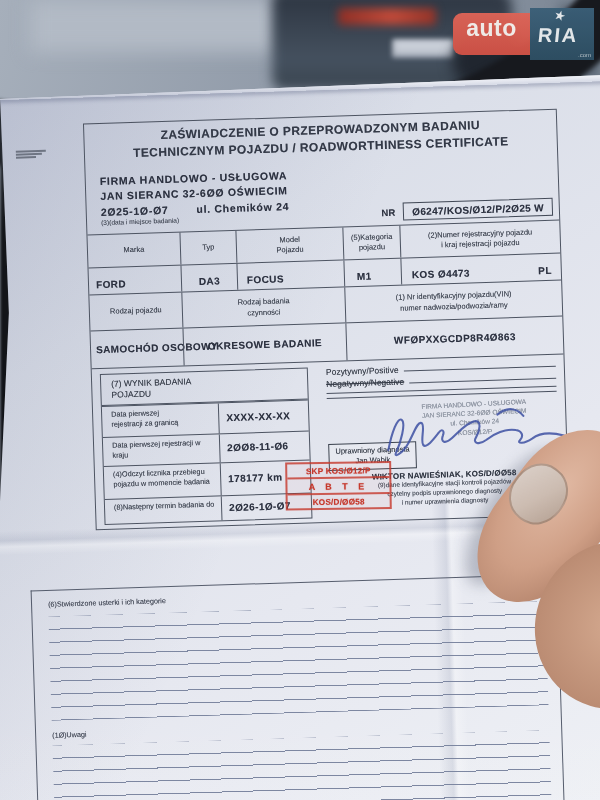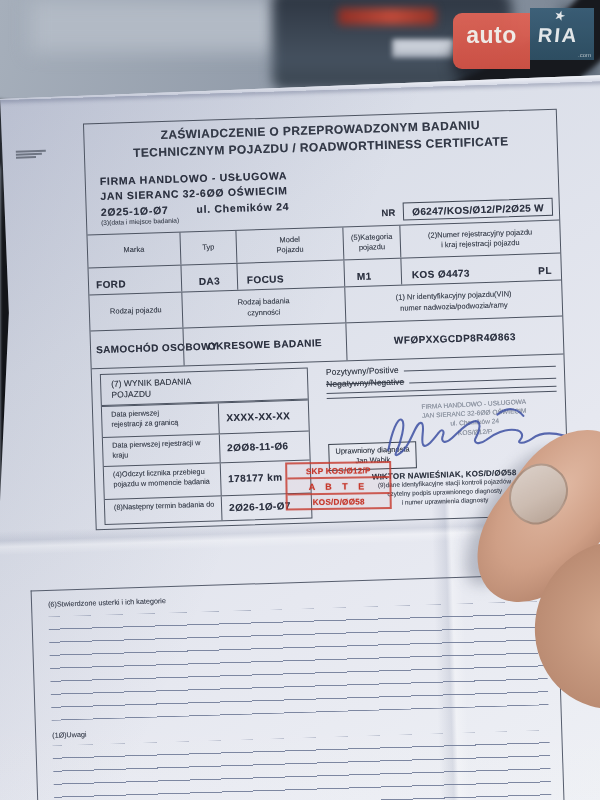--- a/index.html
+++ b/index.html
@@ -111,21 +111,21 @@
     border-radius:54px/78px;transform:rotate(37deg);
     background:radial-gradient(ellipse at 42% 36%,#e0b8a2 0%,#cf9f86 52%,#b4846c 86%);}
   .thumb-nail{position:absolute;left:511px;top:463px;width:55px;height:62px;
     border-radius:26px/29px;transform:rotate(37deg);
     background:linear-gradient(115deg,#dbd0c9,#ccbcb1 55%,#b5a193);
     border:2px solid rgba(150,114,94,.55);box-sizing:border-box;}
   .hand{position:absolute;left:536px;top:540px;width:160px;height:170px;border-radius:50%;
     transform:rotate(28deg);background:radial-gradient(#d4a98f,#bc8d74 68%,#a97c66);}
   
   .logo{position:absolute;left:453px;top:8px;display:flex;align-items:flex-start;opacity:.97;}
-  .logo-red{width:77px;height:56px;margin-top:5px;background:linear-gradient(#dd6457,#d05246);
+  .logo-red{width:77px;height:42px;margin-top:5px;background:linear-gradient(#dd6457,#d05246);
     border-radius:9px 0 0 9px;display:flex;align-items:center;justify-content:center;
     font-size:23px;font-weight:bold;color:#f5f0ec;letter-spacing:.5px;padding-bottom:12px;box-sizing:border-box;}
   .logo-blue{width:64px;height:52px;background:linear-gradient(#3b5f77,#2e4f64);position:relative;color:#e9edef;}
   .logo-ria{position:absolute;left:8px;top:16px;font-size:20px;font-weight:bold;letter-spacing:2px;
     transform:skewX(-6deg);}
   .logo-star{position:absolute;left:24px;top:0px;font-size:13px;transform:rotate(18deg);}
   .logo-tld{position:absolute;right:3px;bottom:2px;font-size:6px;color:#b9c4ca;}
 </style>
 </head>
 <body>

